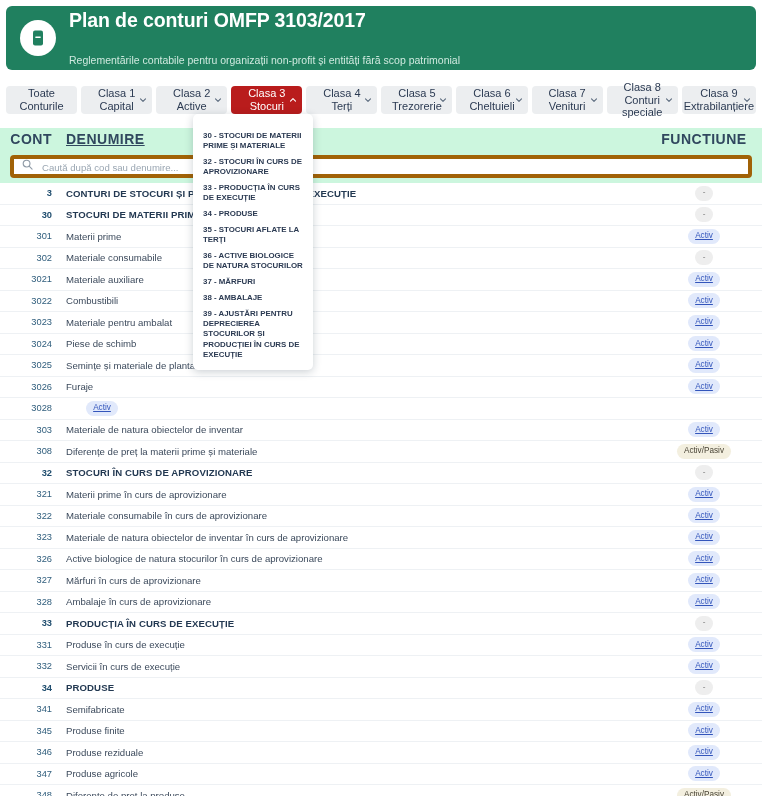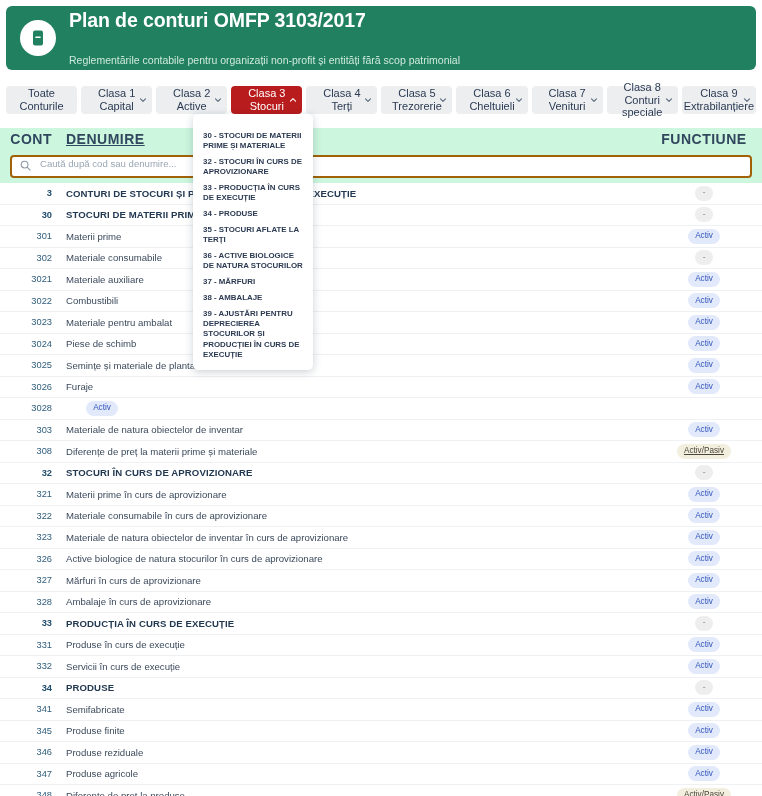--- a/index.html
+++ b/index.html
@@ -93,23 +93,23 @@
   .search-row {
     position: absolute; left: 0; top: 150px;
     width: 762px; height: 33px;
     background: #ccf6de;
     display: flex; align-items: center;
     padding: 0 10px;
   }
   .search-box {
     width: 742px; height: 23px;
     background: #ffffff;
-    border: 2px solid #a16207;
+    border: 4px solid #a16207;
     border-radius: 4px;
-    display: flex; align-items: flex-start;
+    display: flex; align-items: flex-end;
     padding: 0 8px;
   }
   .search-box svg { flex: 0 0 auto; }
   .search-input {
     border: 0; outline: 0; background: transparent;
     margin-left: 7px;
     font-family: "Liberation Sans", sans-serif;
     font-size: 9.6px;
     color: #36485e;
     width: 100%;
@@ -140,23 +140,23 @@
 
   .badge {
     display: inline-block;
     font-size: 8.2px;
     line-height: 1;
     padding: 3.5px 7px;
     border-radius: 9px;
     font-weight: normal;
     white-space: nowrap;
   }
-  .badge.activ      { background: #e1e9fb; color: #3355bb; }
+  .badge.activ      { background: #e1e9fb; color: #3355bb; text-decoration: underline; }
   .badge.none       { background: #eeeeee; color: #8a8a8a; padding: 3.5px 8px; }
-  .badge.activpasiv { background: #f3efdf; color: #4a4537; text-decoration: underline; }
+  .badge.activpasiv { background: #f3efdf; color: #4a4537; }
 
   
   .dropdown {
     position: absolute; left: 193px; top: 114px;
     width: 120px;
     background: #ffffff;
     border-radius: 5px;
     box-shadow: 0 2px 9px rgba(20,40,60,0.22);
     padding: 14px 0 7px 0;
     z-index: 50;

